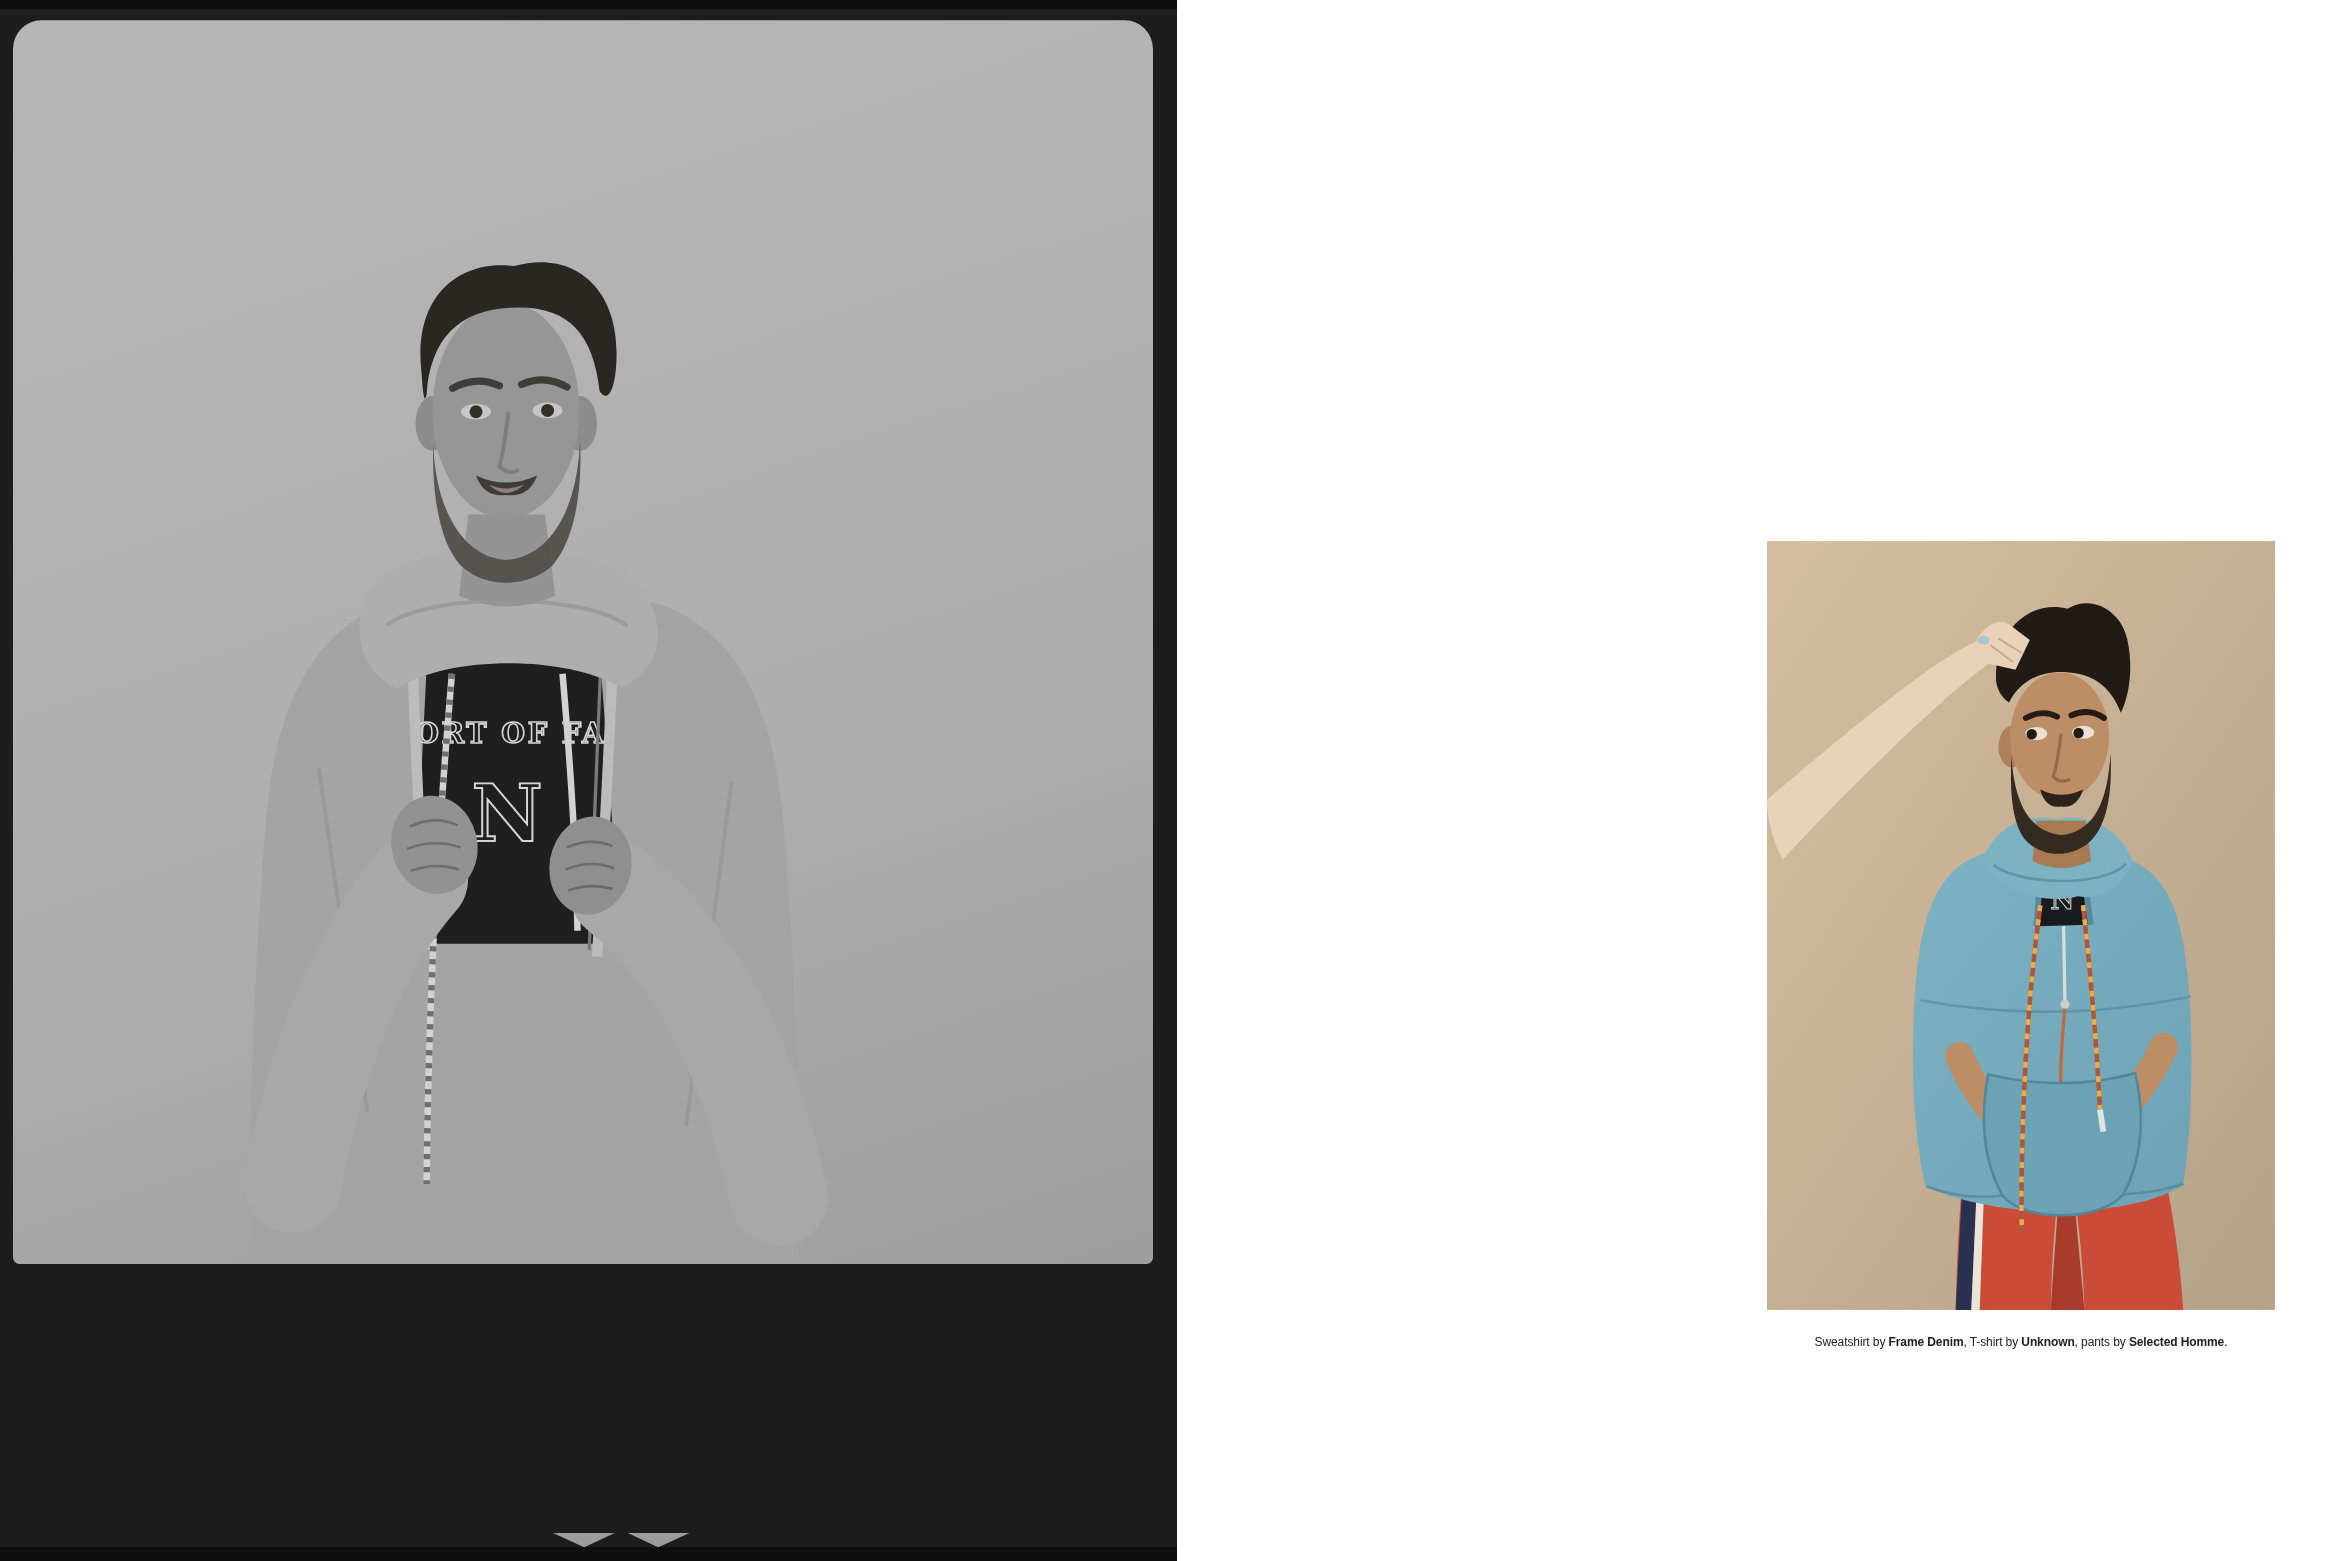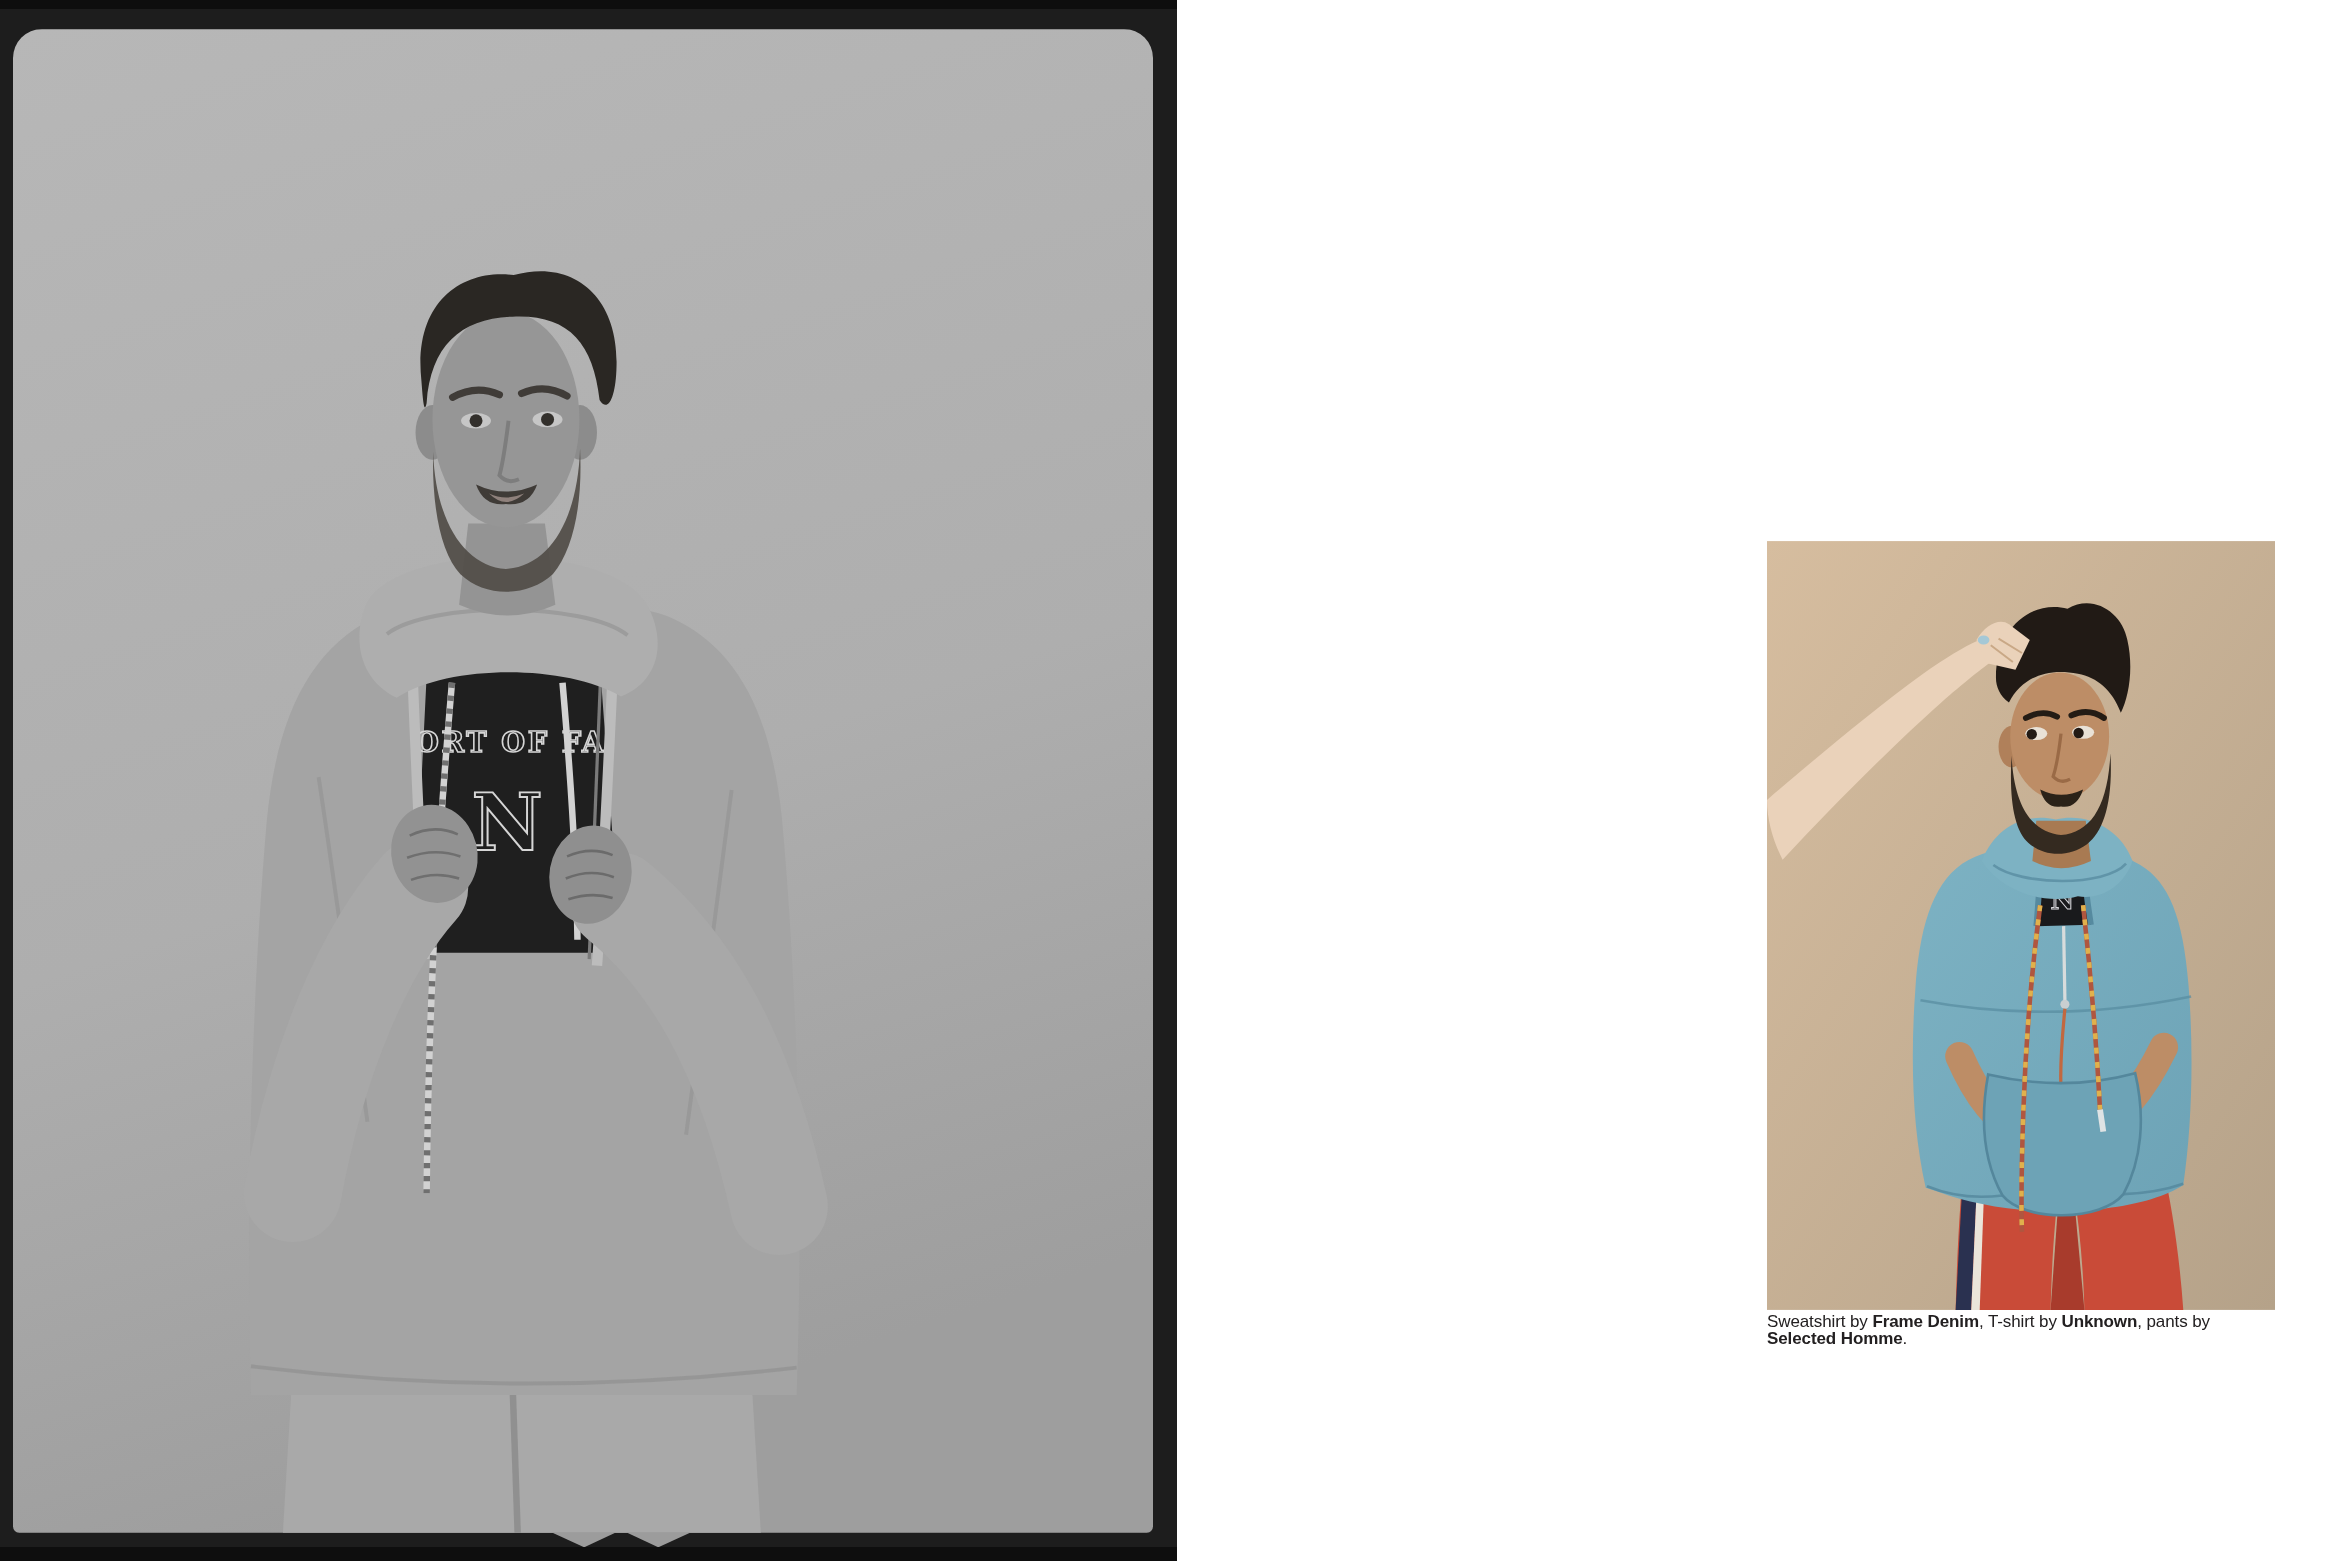--- a/index.html
+++ b/index.html
@@ -11,35 +11,35 @@
     -webkit-font-smoothing:antialiased;
   }
   
   .left-page{
     position:absolute;left:0;top:0;width:1177px;height:1561px;
     background:var(--film_frame,#1d1d1d);
   }
   .film-strip-top{position:absolute;left:0;top:0;width:1177px;height:9px;background:var(--film_dark,#0e0e0e);}
   .film-strip-bottom{position:absolute;left:0;top:1547px;width:1177px;height:14.3px;background:var(--film_dark,#0e0e0e);}
   .photo-bw-wrap{
-    position:absolute;left:13px;top:29px;width:1140px;height:1504px;
+    position:absolute;left:13px;top:20px;width:1140px;height:1244px;
     border-radius:29px 29px 6.5px 6.5px;overflow:hidden;
   }
   .photo-bw-wrap svg{display:block;}
   .film-notch{position:absolute;left:553px;top:1533px;width:143px;height:14.3px;}
   
   .right-page{position:absolute;left:1177px;top:0;width:1164px;height:1561px;background:#ffffff;}
   .b{font-weight:700;}
   
   .figure{position:absolute;left:1767px;top:541px;width:508px;margin:0;}
   .photo-color-wrap{width:508px;height:769px;overflow:hidden;}
   .photo-color-wrap svg{display:block;}
   figcaption{
-    margin-top:3px;font-size:17px;line-height:17px;letter-spacing:-0.1px;
-    color:var(--text,#232021);text-align:left;
+    margin-top:24px;font-size:12px;line-height:17px;letter-spacing:-0.1px;
+    color:var(--text,#232021);text-align:center;
   }
   text{font-family:"DejaVu Serif",serif;}
 </style>
 </head>
 <body>
 
 <div class="left-page">
   <div class="film-strip-top"></div>
 
   <div class="photo-bw-wrap">

